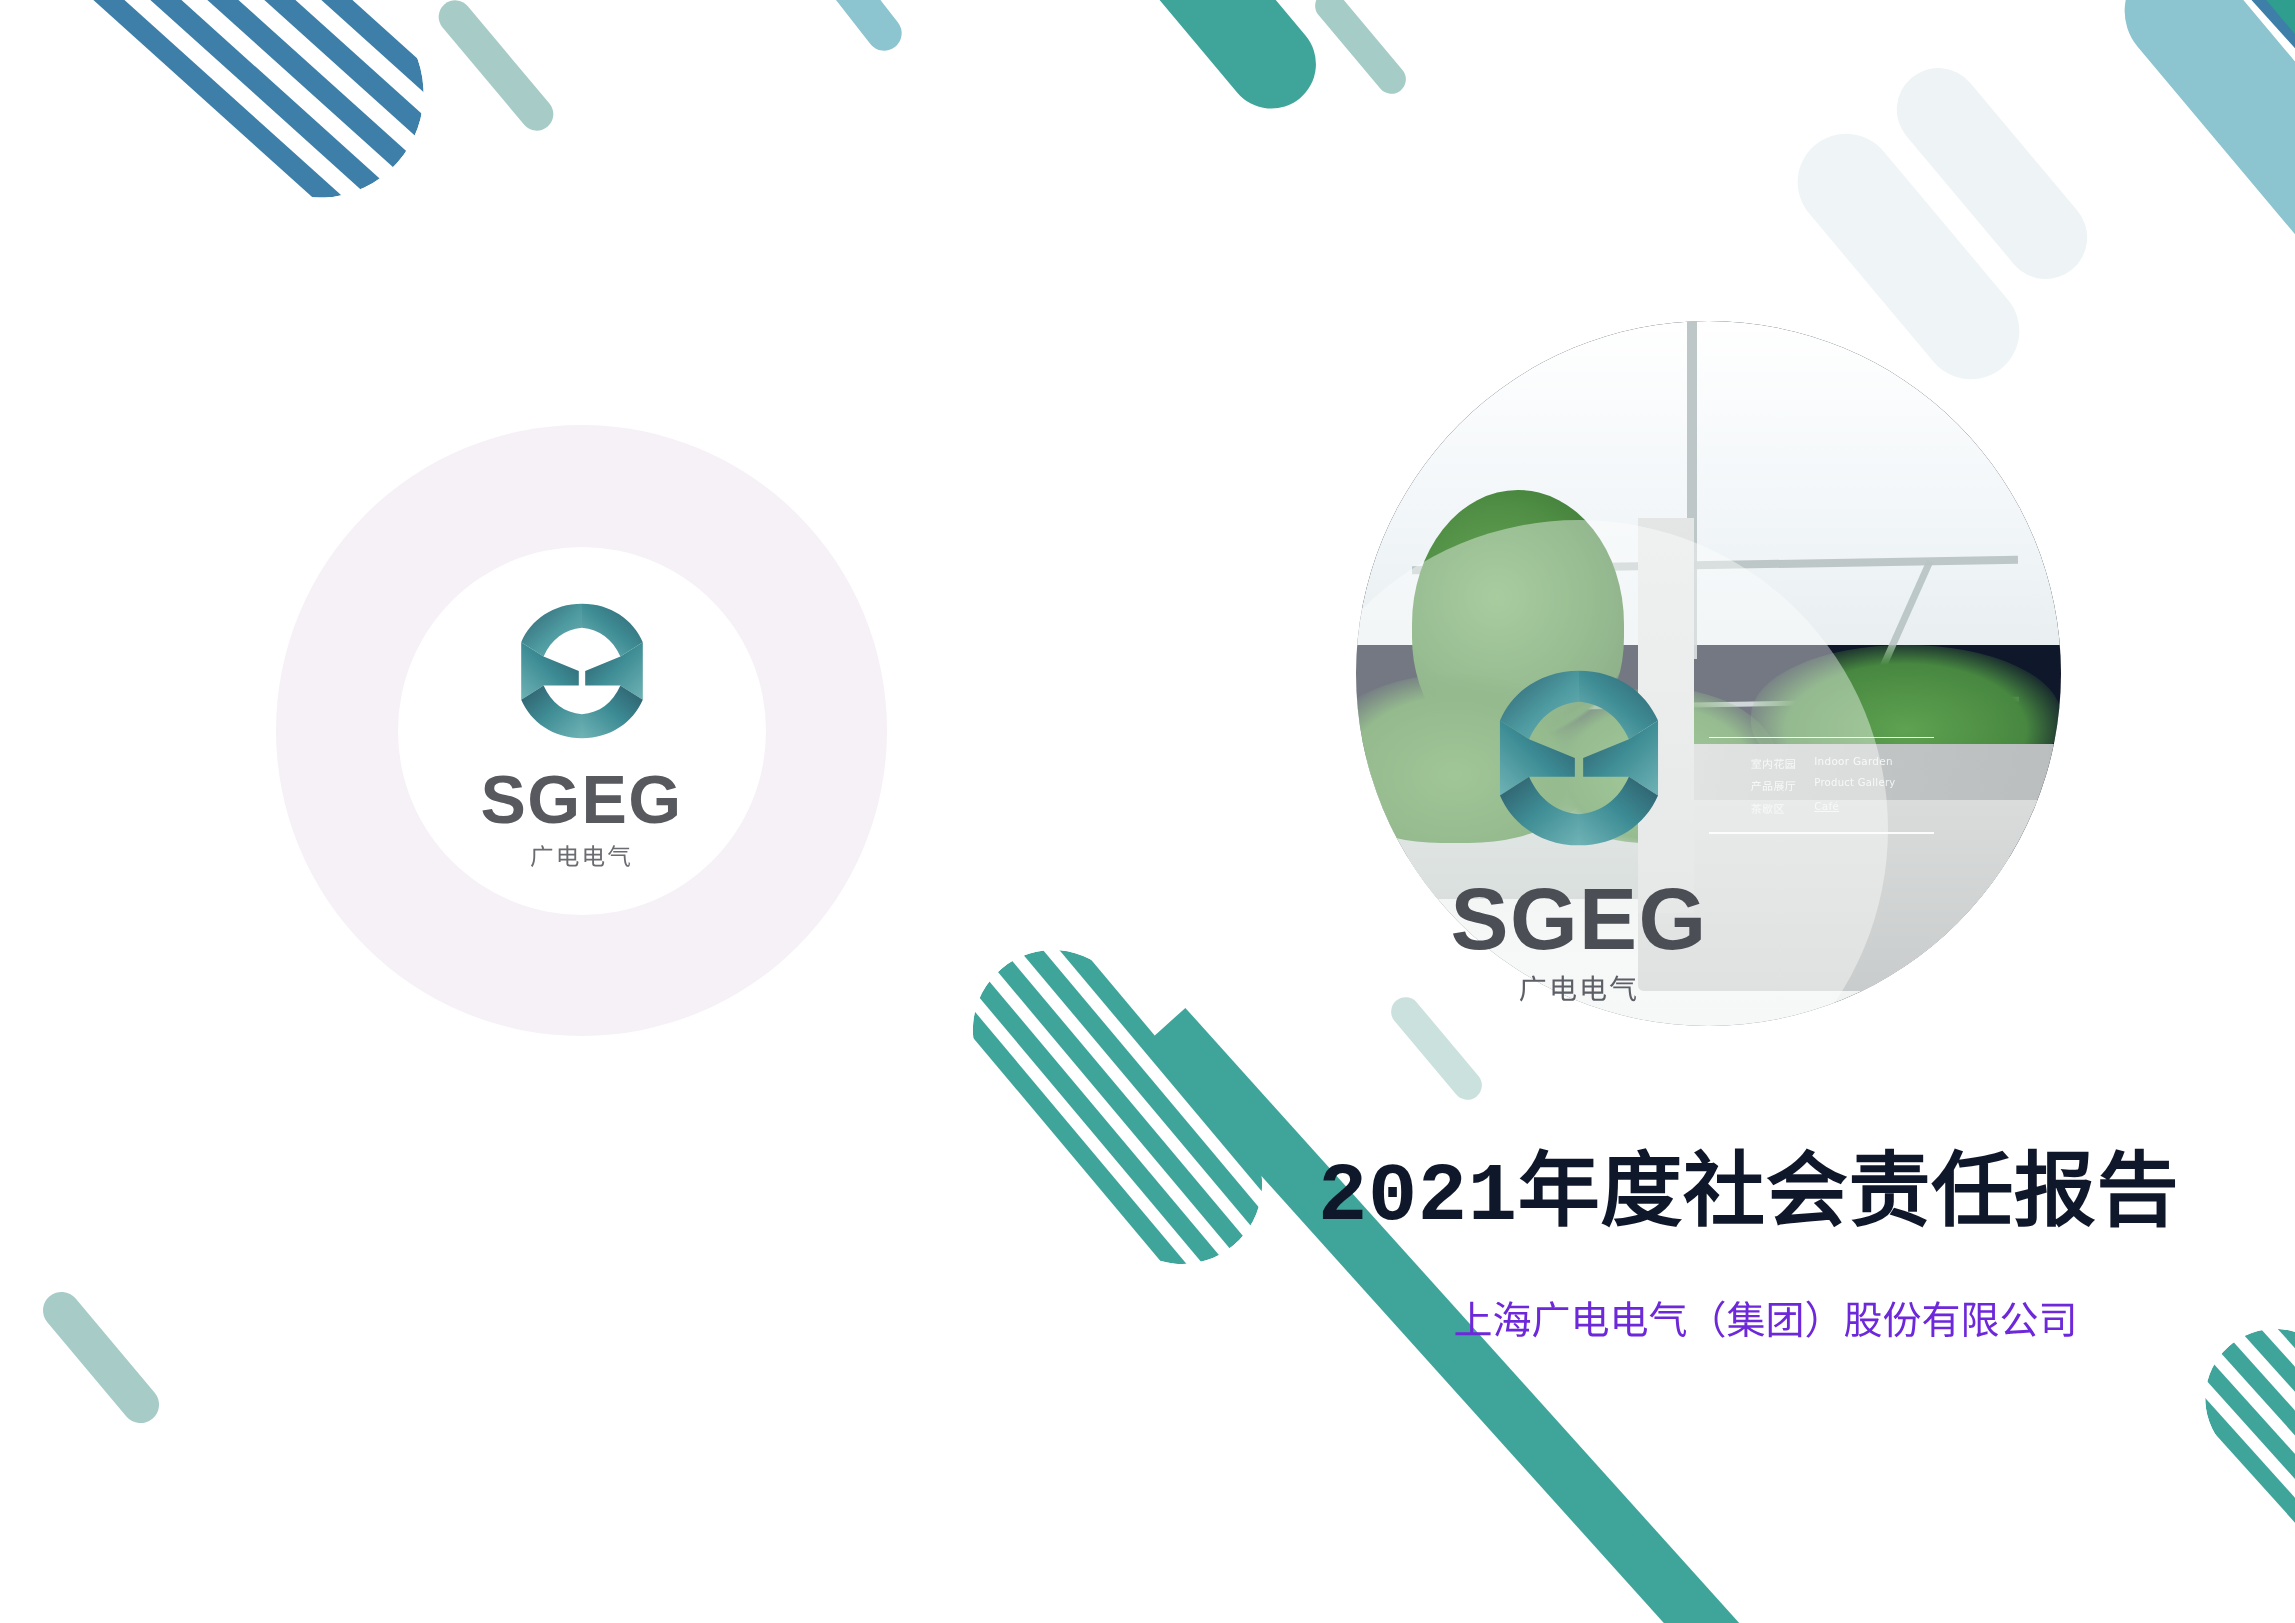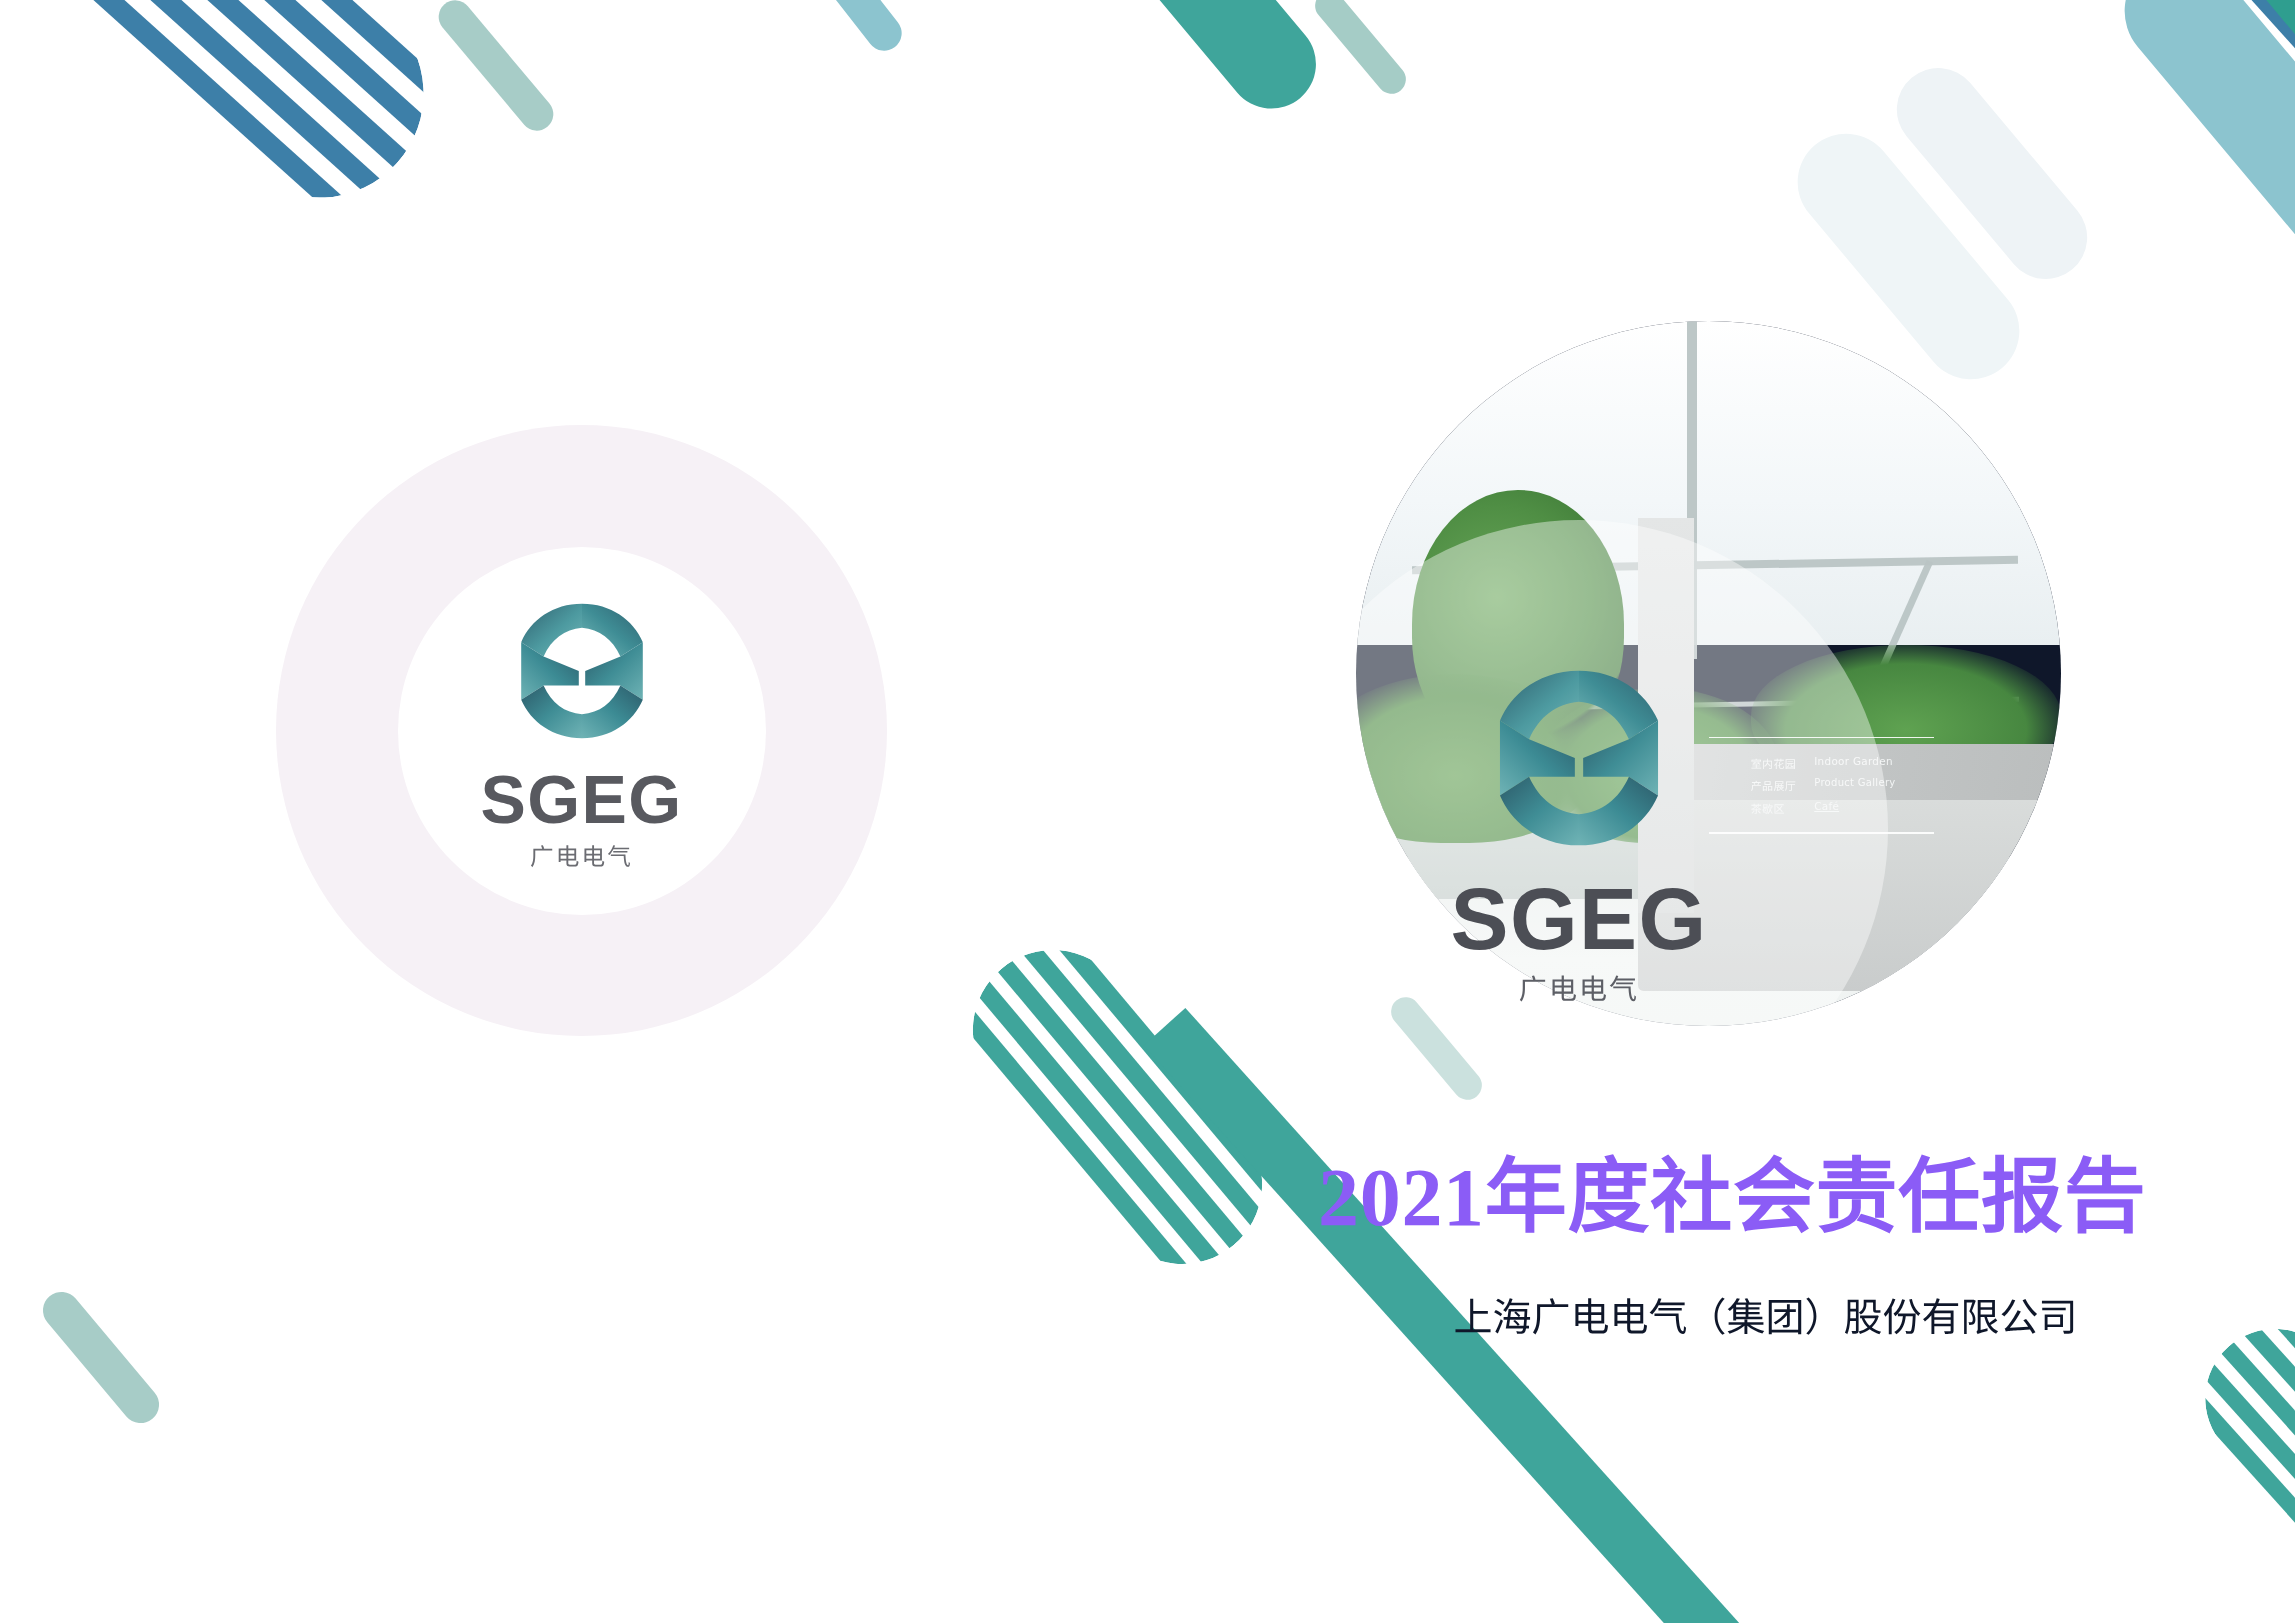--- a/index.html
+++ b/index.html
@@ -167,33 +167,33 @@
   }
 
   
   #title-block {
     position: absolute;
     left: 1318px;
     top: 1152px;
     width: 895px;
   }
   #report-title {
-    font-family: Liberation Serif, serif;
+    font-family: Liberation Mono, monospace;
     font-size: 82px;
     line-height: 1.12;
-    color: #8b5cf6;
+    color: #0f172a;
     letter-spacing: 0.7px;
     margin: 0;
     white-space: nowrap;
   }
   #company-name {
-    font-family: Liberation Mono, monospace;
+    font-family: Liberation Sans, sans-serif;
     font-size: 39px;
     line-height: 1.2;
-    color: #0f172a;
+    color: #6d28d9;
     margin: 54px 0 0 0;
     text-align: center;
     white-space: nowrap;
   }
 
   
   #contact-box {
     position: absolute;
     left: 86px;
     top: 1436px;

